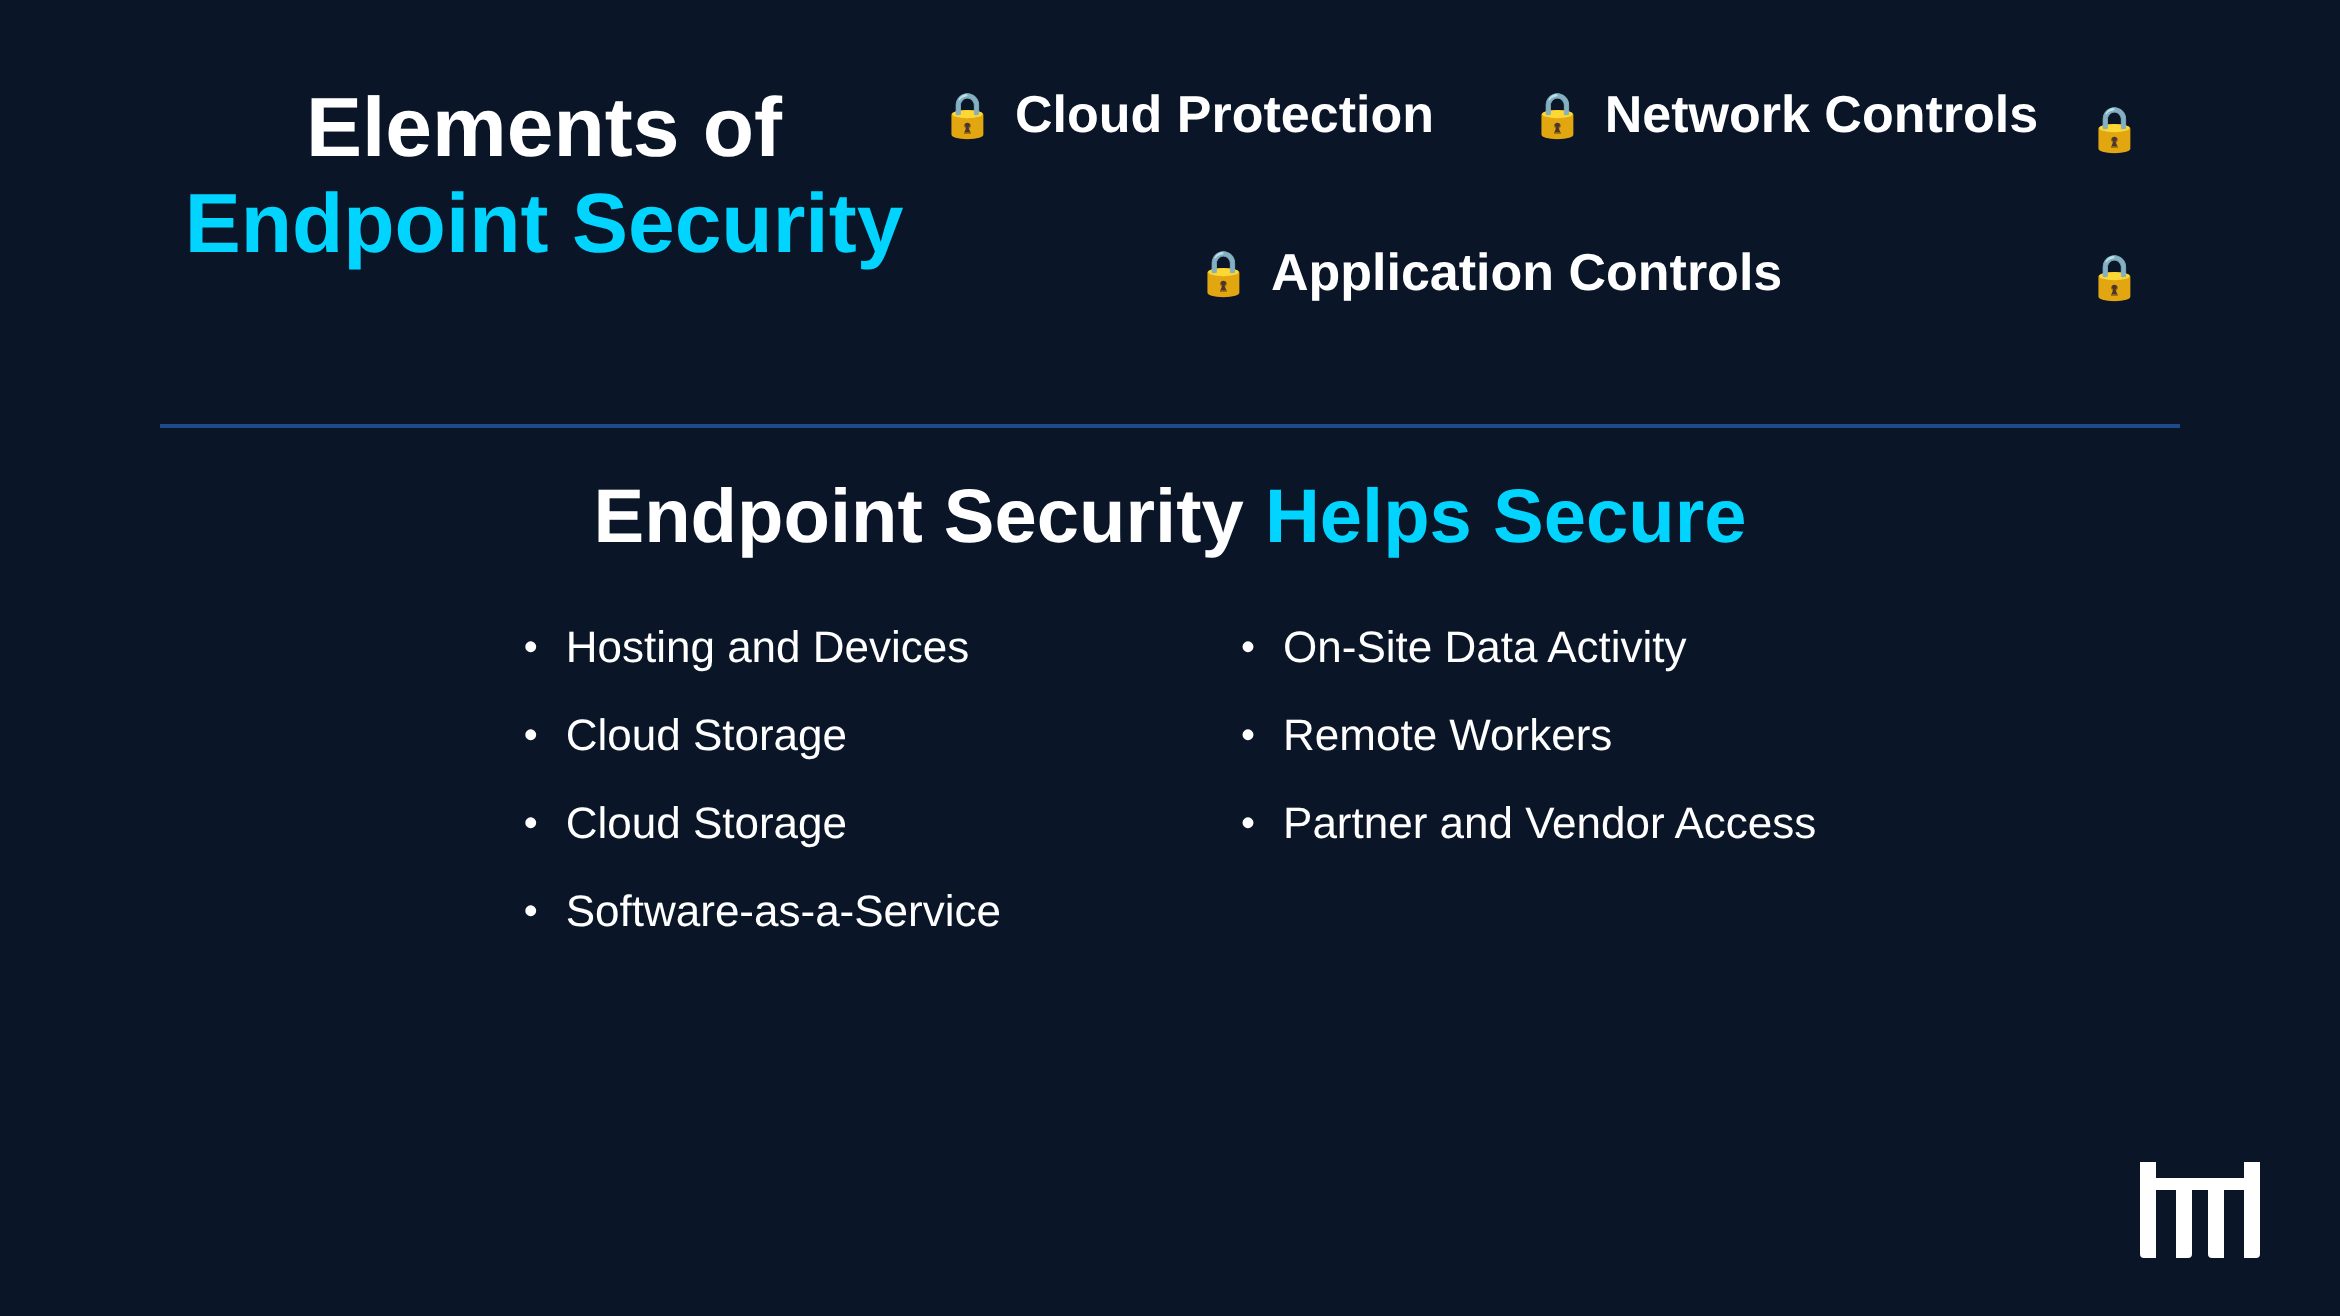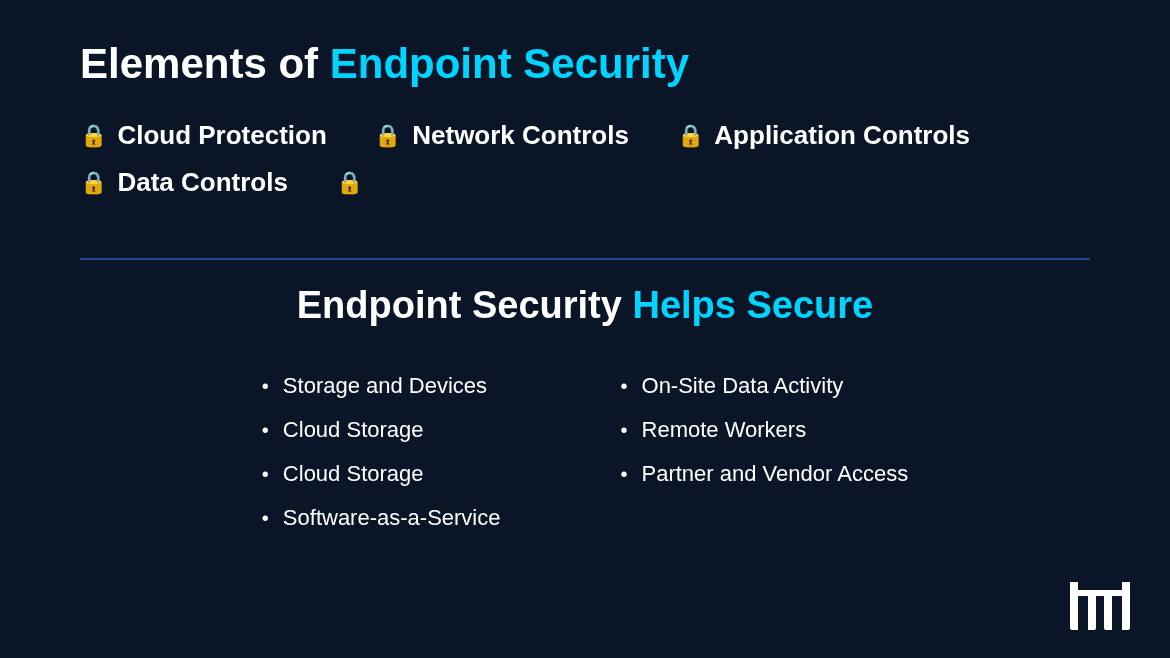--- a/index.html
+++ b/index.html
@@ -14,22 +14,22 @@
       flex-direction: column;
       align-items: center;
       justify-content: flex-start;
       padding: 40px 80px 30px;
       position: relative;
     }
 
     .top-section {
       width: 100%;
       display: flex;
-      flex-direction: column;
-      align-items: flex-start;
+      flex-direction: row;
+      align-items: flex-end;
       margin-bottom: 20px;
     }
 
     .main-title {
       font-size: 42px;
       font-weight: 700;
       color: #ffffff;
       margin-bottom: 32px;
       text-align: center;
     }
@@ -73,21 +73,21 @@
       width: 100%;
       display: flex;
       flex-direction: column;
       align-items: center;
     }
 
     .subtitle {
       font-size: 38px;
       font-weight: 700;
       color: #ffffff;
-      margin-bottom: 46px;
+      margin-bottom: 30px;
       text-align: center;
     }
 
     .subtitle .highlight {
       color: #00d4ff;
     }
 
     .two-col {
       display: flex;
       gap: 120px;
@@ -149,41 +149,40 @@
     </div>
     <div class="element-item">
       <span class="lock-icon">🔒</span>
       <span>Application Controls</span>
     </div>
   </div>
 
   <div class="elements-row">
     <div class="element-item">
       <span class="lock-icon">🔒</span>
-      <span>Data Controls</span>
     </div>
     <div class="element-item">
       <span class="lock-icon">🔒</span>
     </div>
   </div>
 </div>
 
 <div class="divider"></div>
 
 <div class="bottom-section">
   <h2 class="subtitle">
     <span>Endpoint Security</span>
     <span class="highlight">Helps Secure</span>
   </h2>
 
   <div class="two-col">
     <div class="col">
       <div class="list-item">
         <span class="bullet">•</span>
-        <span>Storage and Devices</span>
+        <span>Hosting and Devices</span>
       </div>
       <div class="list-item">
         <span class="bullet">•</span>
         <span>Cloud Storage</span>
       </div>
       <div class="list-item">
         <span class="bullet">•</span>
         <span>Cloud Storage</span>
       </div>
       <div class="list-item">

